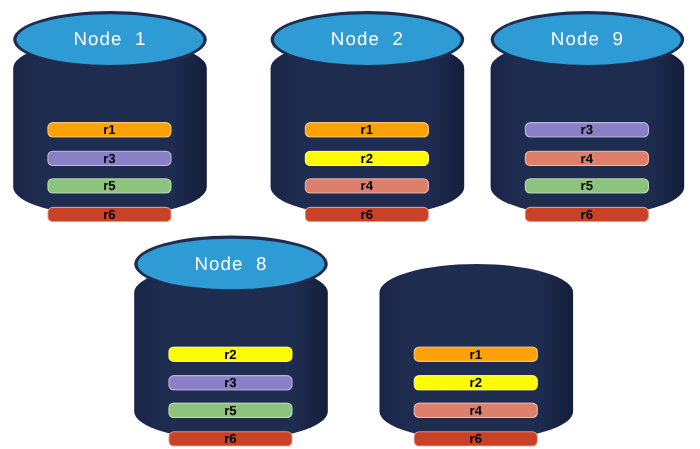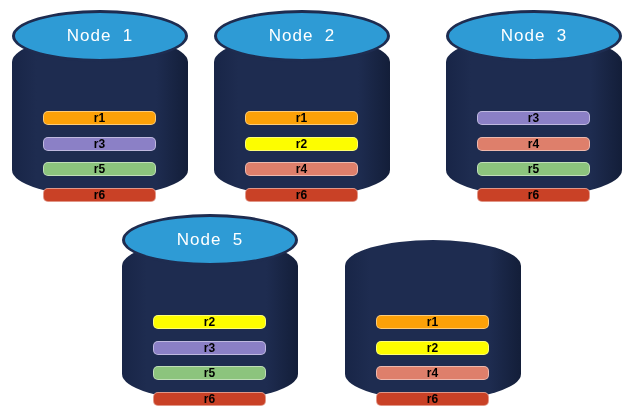--- a/index.html
+++ b/index.html
@@ -88,21 +88,21 @@
           <span>r3</span>
         </div>
         <div class="bar" style="top: 108.4px; background: rgb(140, 196, 125);">
           <span>r5</span>
         </div>
         <div class="bar" style="top: 134.1px; background: rgb(201, 65, 38);">
           <span>r6</span>
         </div>
       </div>
   </div>
-    <div class="cylinder" style="left: 214px; top: 10px; text-align: center;">
+    <div class="cylinder" style="left: 246px; top: 10px; text-align: center;">
     <div class="cyl-body"></div>
     <div class="cyl-top">
       <span class="node-title">Node  2</span>
     </div>
     <div class="bars">
         <div class="bar" style="top: 57px; background: rgb(252, 161, 8);">
           <span>r1</span>
         </div>
         <div class="bar" style="top: 82.7px; background: rgb(253, 253, 0);">
           <span>r2</span>
@@ -111,41 +111,41 @@
           <span>r4</span>
         </div>
         <div class="bar" style="top: 134.1px; background: rgb(201, 65, 38);">
           <span>r6</span>
         </div>
       </div>
   </div>
     <div class="cylinder" style="left: 446px; top: 10px;">
     <div class="cyl-body"></div>
     <div class="cyl-top">
-      <span class="node-title">Node  3</span>
+      <span class="node-title">Node  9</span>
     </div>
     <div class="bars">
         <div class="bar" style="top: 57px; background: rgb(139, 128, 198);">
           <span>r3</span>
         </div>
         <div class="bar" style="top: 82.7px; background: rgb(222, 127, 107);">
           <span>r4</span>
         </div>
         <div class="bar" style="top: 108.4px; background: rgb(140, 196, 125);">
           <span>r5</span>
         </div>
         <div class="bar" style="top: 134.1px; background: rgb(201, 65, 38);">
           <span>r6</span>
         </div>
       </div>
   </div>
     <div class="cylinder" style="left: 122px; top: 214px;">
     <div class="cyl-body"></div>
     <div class="cyl-top">
-      <span class="node-title">Node  5</span>
+      <span class="node-title">Node  8</span>
     </div>
     <div class="bars">
         <div class="bar" style="top: 57px; background: rgb(253, 253, 0);">
           <span>r2</span>
         </div>
         <div class="bar" style="top: 82.7px; background: rgb(139, 128, 198);">
           <span>r3</span>
         </div>
         <div class="bar" style="top: 108.4px; background: rgb(140, 196, 125);">
           <span>r5</span>

